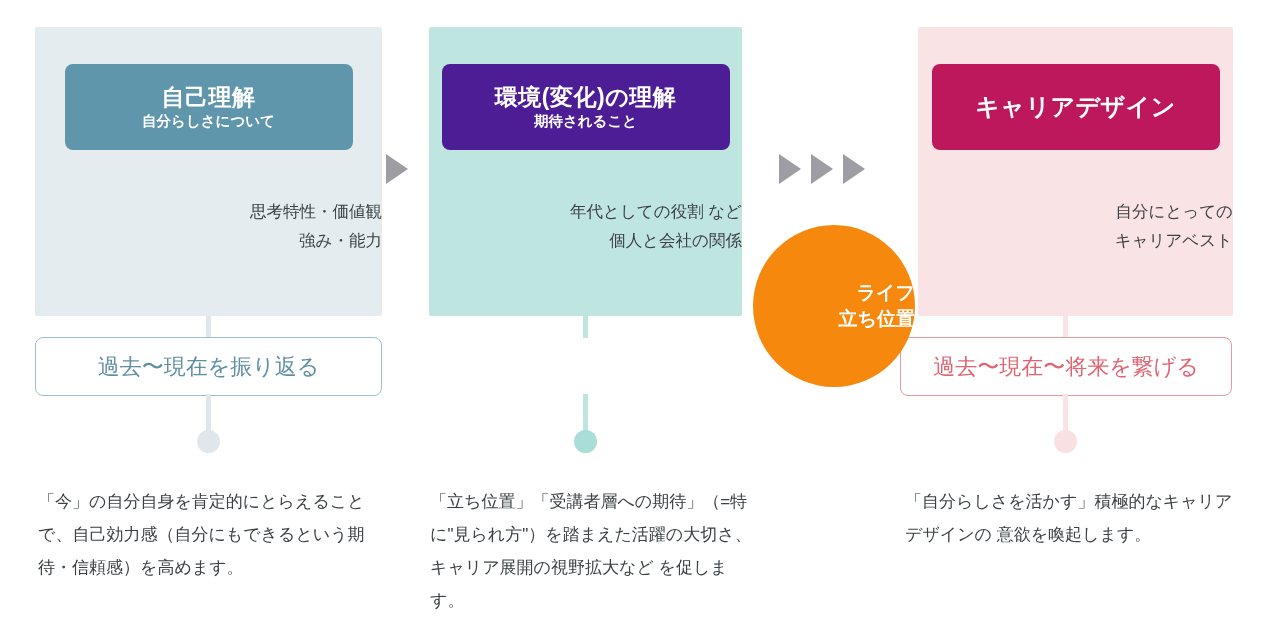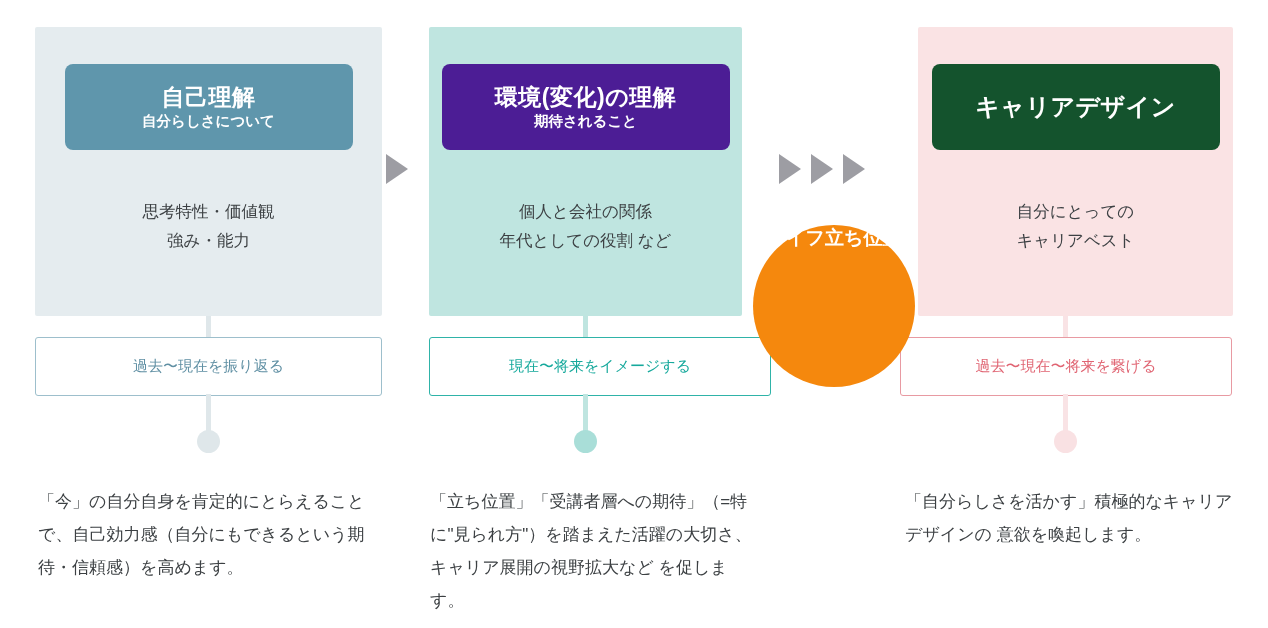--- a/index.html
+++ b/index.html
@@ -20,29 +20,29 @@
   .panel.c3{left:918px;width:315px;background:#fae3e4;}
 
   .head{
     position:absolute;left:50%;transform:translateX(-50%);
     top:37px;border-radius:8px;
     display:flex;flex-direction:column;align-items:center;justify-content:center;
     color:#ffffff;text-align:center;
   }
   .panel.c1 .head{width:288px;height:86px;background:#5f96ac;}
   .panel.c2 .head{width:288px;height:86px;background:#4c1d95;}
-  .panel.c3 .head{width:288px;height:86px;background:#14532d;}
+  .panel.c3 .head{width:288px;height:86px;background:#be185d;}
 
   .head .t1{font-size:23px;font-weight:bold;letter-spacing:.5px;line-height:1.15;}
   .panel.c3 .head .t1{font-size:24px;}
   .head .t2{font-size:14.5px;font-weight:bold;margin-top:2px;line-height:1.2;}
 
   .subtext{
     position:absolute;left:0;right:0;top:170px;
-    text-align:center;font-size:16.5px;line-height:1.75;
+    text-align:right;font-size:16.5px;line-height:1.75;
     color:#3c4043;
   }
 
   
   .arrowgroup{position:absolute;display:flex;gap:10px;align-items:center;}
   .tri{
     width:0;height:0;
     border-top:15px solid transparent;
     border-bottom:15px solid transparent;
     border-left:22px solid #9d9da3;
@@ -53,34 +53,34 @@
   
   .vline{position:absolute;width:5px;background:#dfe7ea;}
   .vline.t{background:#bfe5e0;}
   .vline.p{background:#f9e3e5;}
   .dot{position:absolute;width:23px;height:23px;border-radius:50%;background:#dfe7ea;}
   .dot.t{background:#a9ded8;}
   .dot.p{background:#f9e1e3;}
 
   
   .pill{
-    position:absolute;height:57px;border-radius:3px;
+    position:absolute;height:57px;border-radius:8px;
     background:#ffffff;border:1.5px solid #9dbfcc;
     display:flex;align-items:center;justify-content:center;
-    font-size:15px;
+    font-size:22px;
   }
   .pill.c1{left:35px;width:345px;top:337px;border-color:#9dbfcc;color:#5f8fa3;}
   .pill.c2{left:429px;width:340px;top:337px;border-color:#2fb3a8;color:#16a99c;}
   .pill.c3{left:900px;width:330px;top:337px;border-color:#e89aa2;color:#e06472;}
 
   
   .badge{
     position:absolute;left:753px;top:225px;width:162px;height:162px;
     border-radius:50%;background:#f5880d;
-    display:flex;flex-direction:row;align-items:flex-start;justify-content:center;
+    display:flex;flex-direction:column;align-items:flex-end;justify-content:center;
     color:#ffffff;font-weight:bold;font-size:19px;line-height:1.35;
     text-align:center;
   }
 
   
   .para{
     position:absolute;top:485px;
     font-size:17px;line-height:1.95;color:#3c4043;
     text-align:left;
   }
@@ -103,22 +103,22 @@
       <div>強み・能力</div>
     </div>
   </div>
 
   <div class="panel c2">
     <div class="head">
       <div class="t1">環境(変化)の理解</div>
       <div class="t2">期待されること</div>
     </div>
     <div class="subtext">
+      <div>年代としての役割 など</div>
       <div>個人と会社の関係</div>
-      <div>年代としての役割 など</div>
     </div>
   </div>
 
   <div class="panel c3">
     <div class="head">
       <div class="t1">キャリアデザイン</div>
     </div>
     <div class="subtext">
       <div>自分にとっての</div>
       <div>キャリアベスト</div>
@@ -134,23 +134,20 @@
     <span class="tri"></span>
   </div>
 
   <div class="vline" style="left:206px;top:316px;height:22px;"></div>
   <div class="vline t" style="left:583px;top:316px;height:22px;"></div>
   <div class="vline p" style="left:1063px;top:316px;height:22px;"></div>
 
   <div class="pill c1">
     <span>過去〜現在を振り返る</span>
   </div>
-  <div class="pill c2">
-    <span>現在〜将来をイメージする</span>
-  </div>
   <div class="pill c3">
     <span>過去〜現在〜将来を繋げる</span>
   </div>
 
   <div class="vline" style="left:206px;top:394px;height:42px;"></div>
   <div class="vline t" style="left:583px;top:394px;height:42px;"></div>
   <div class="vline p" style="left:1063px;top:394px;height:42px;"></div>
 
   <div class="dot" style="left:197px;top:430px;"></div>
   <div class="dot t" style="left:574px;top:430px;"></div>

